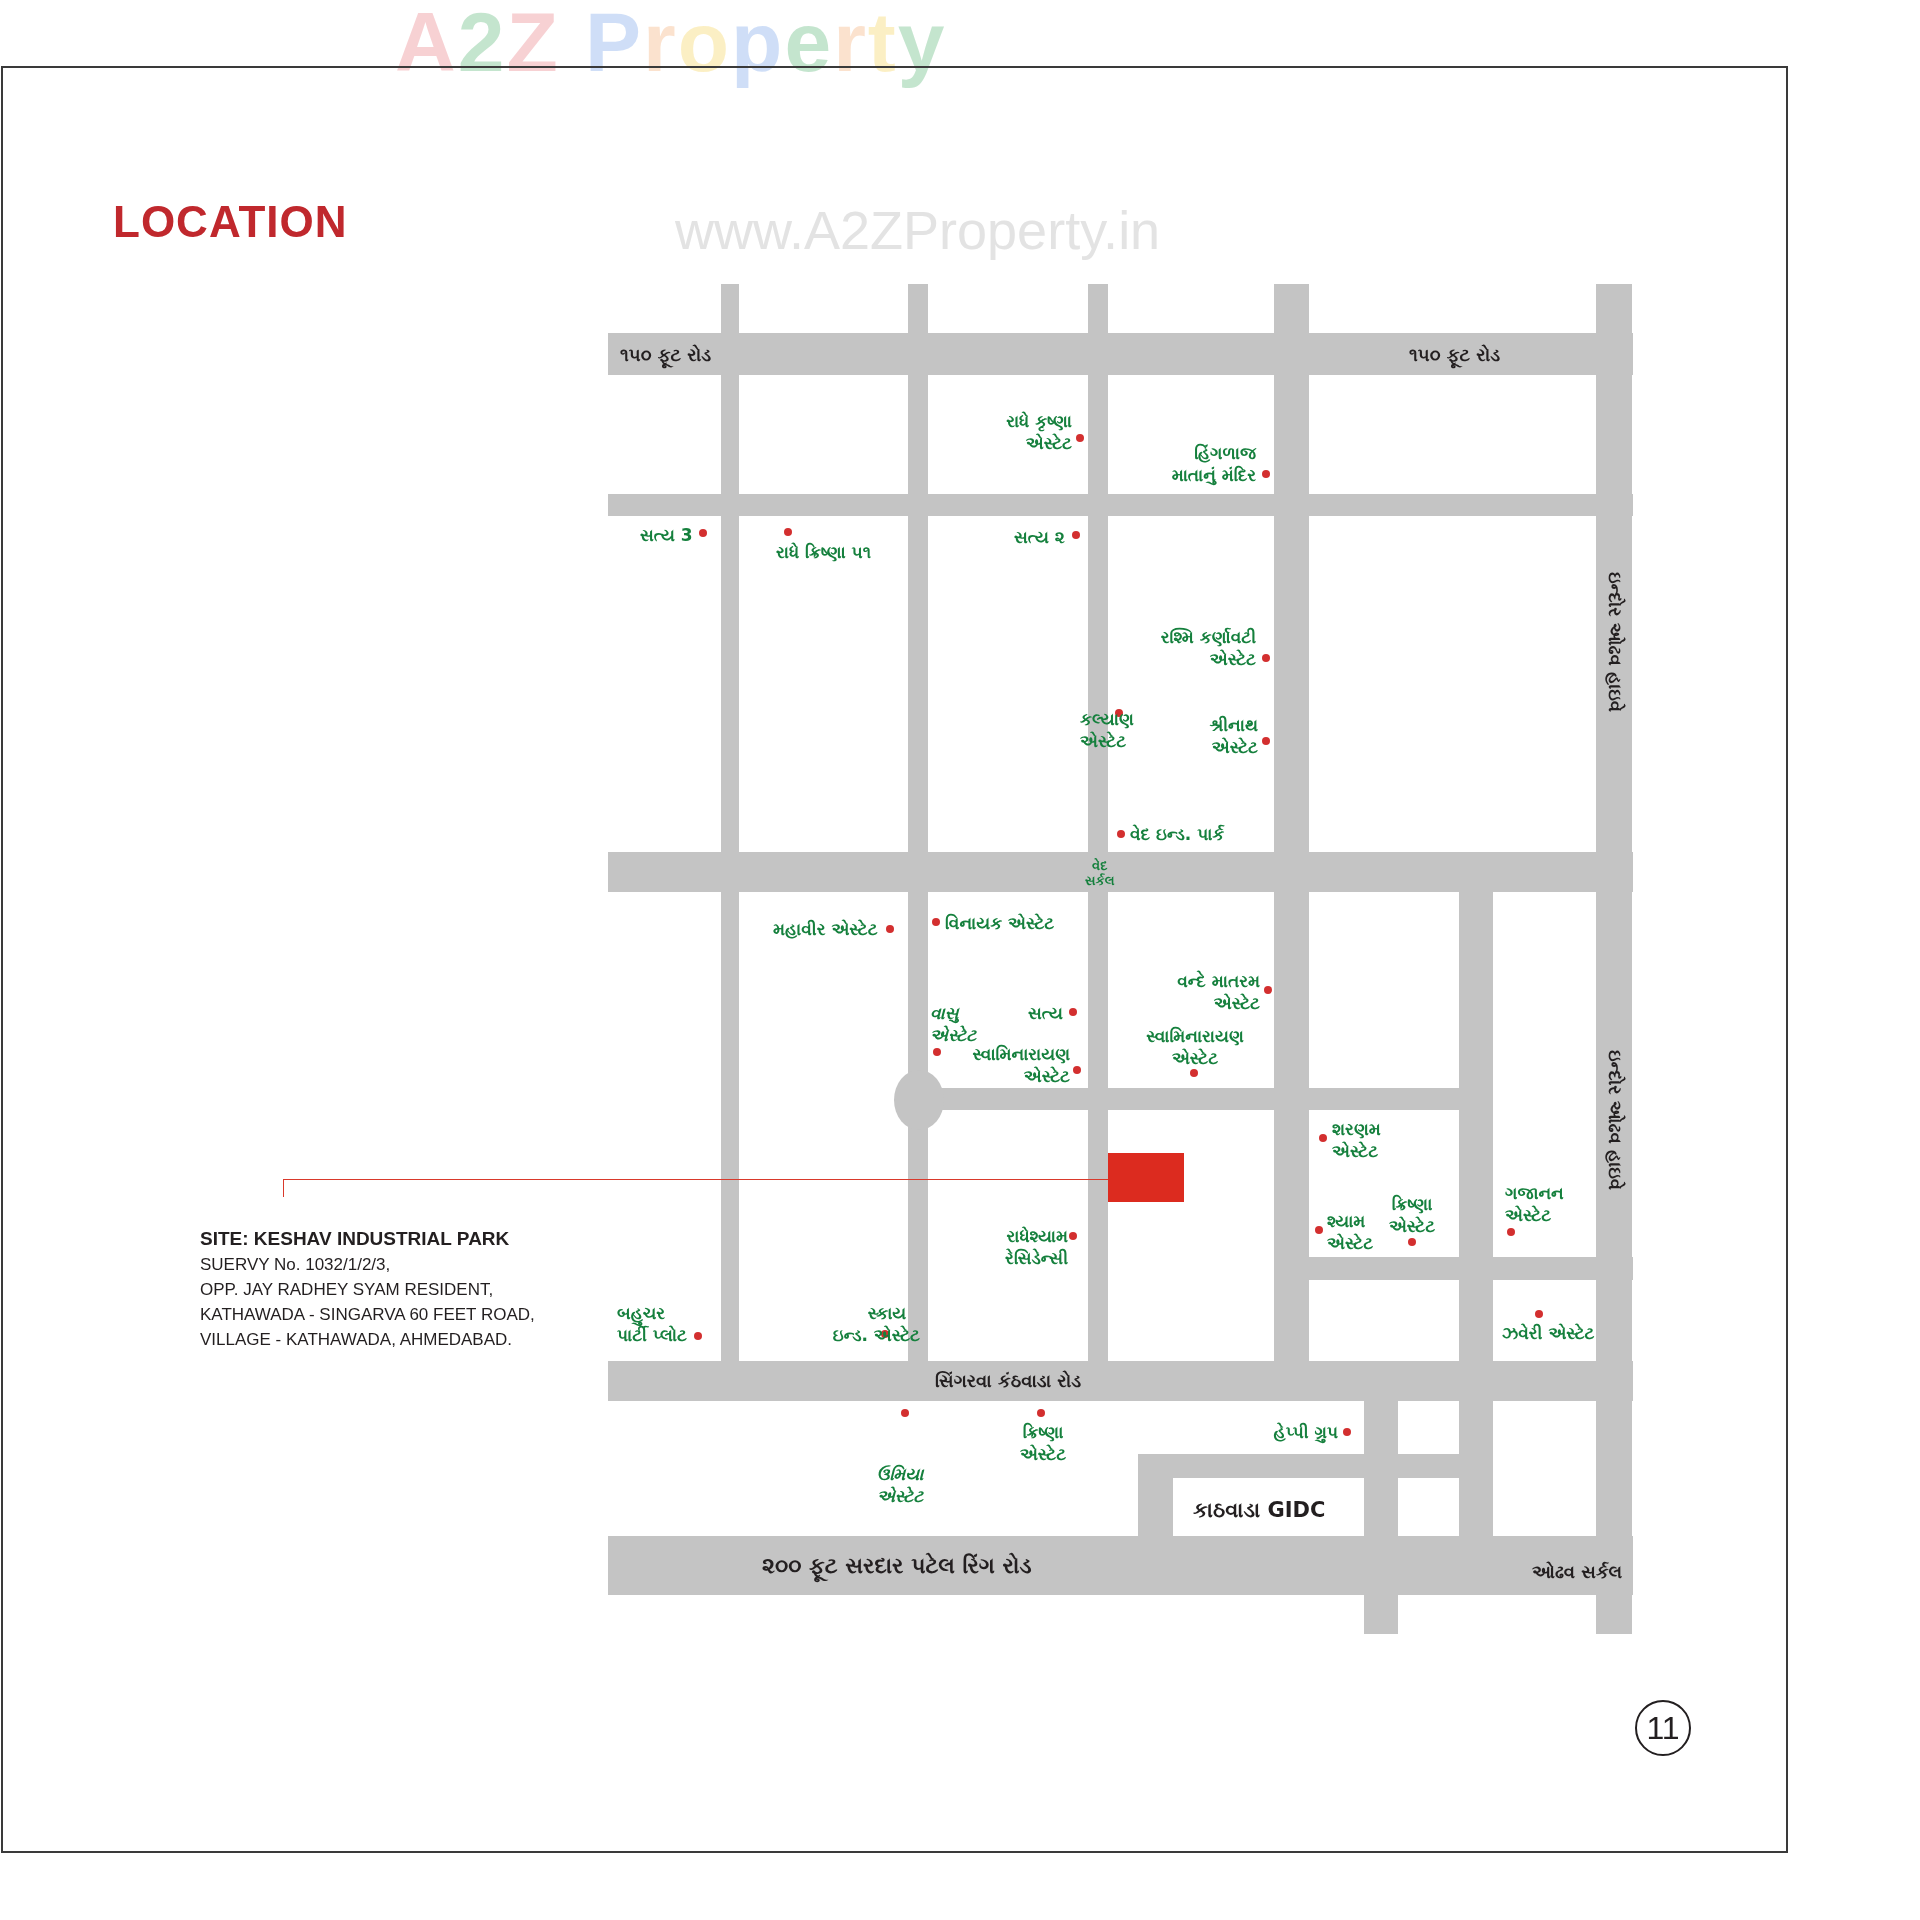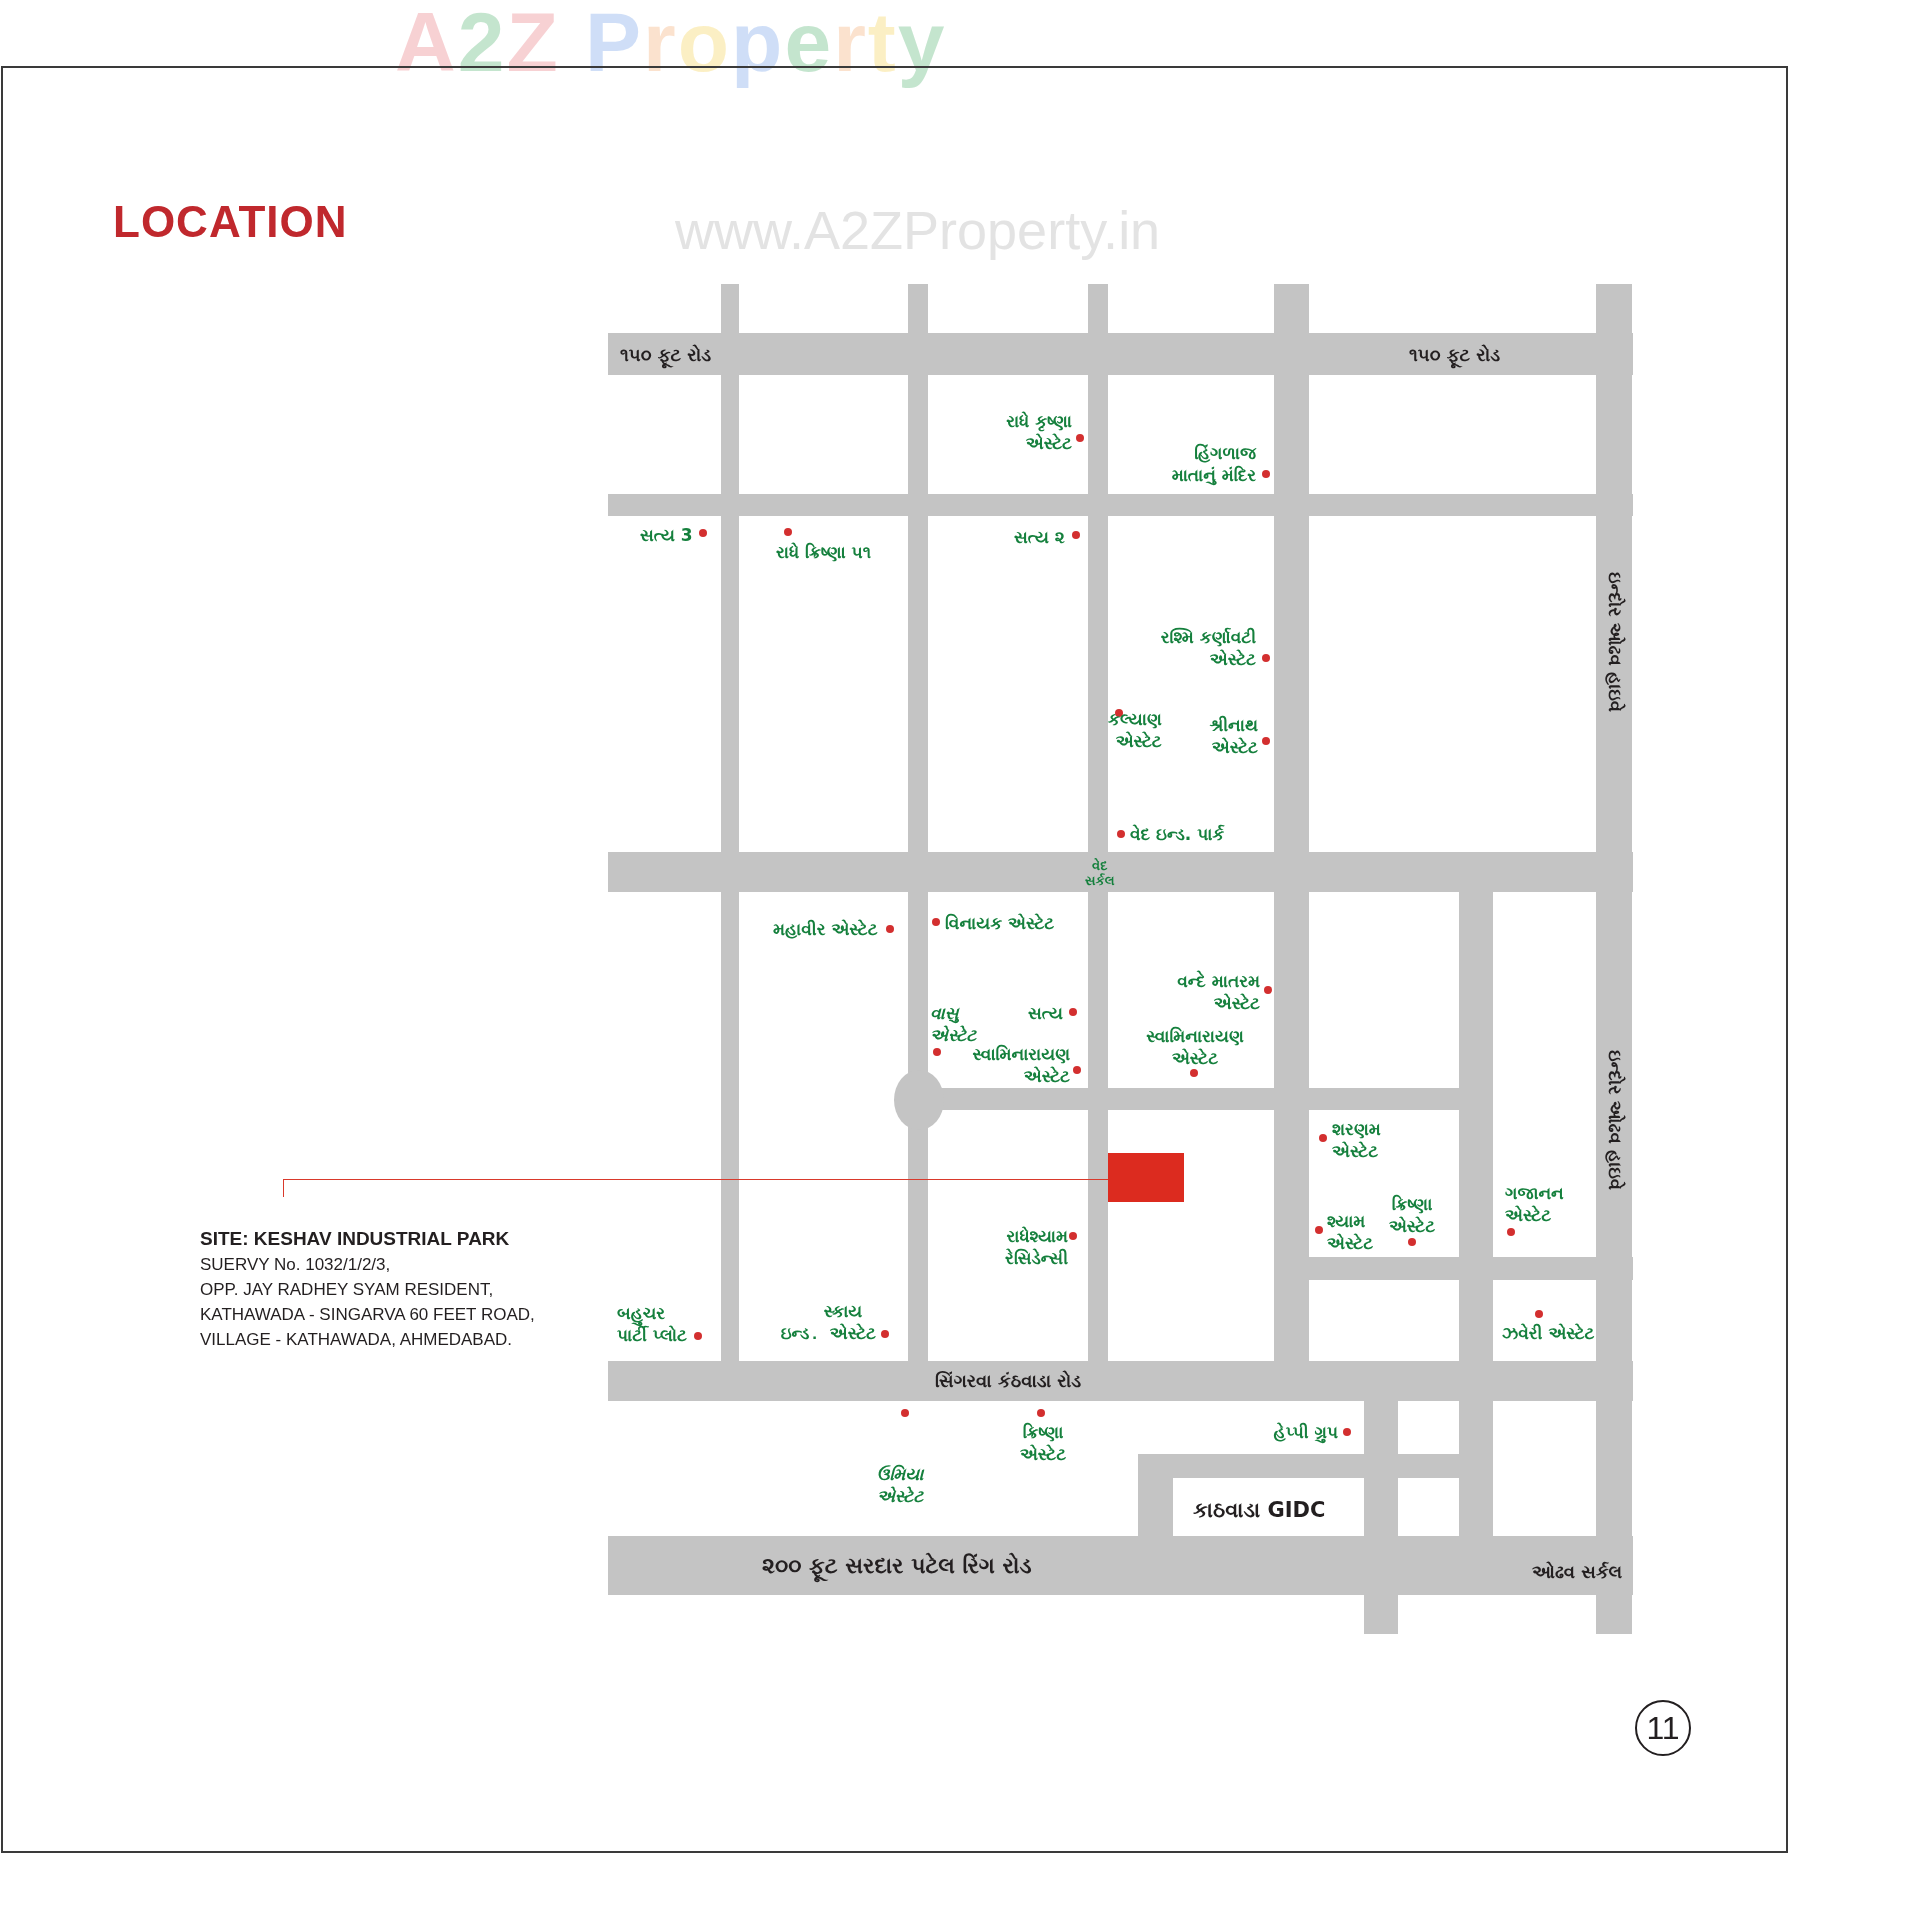--- a/index.html
+++ b/index.html
@@ -103,21 +103,21 @@
     <div>સત્ય ૨</div>
   </div>
 
   <div class="dot" style="left: 1262px; top: 654px; background: rgb(211, 47, 47);"></div>
   <div class="lbl r" style="left:1140px; top:626px; width:116px;">
     <div>રશ્મિ કર્ણાવટી</div>
     <div>એસ્ટેટ</div>
   </div>
 
   <div class="dot" style="left: 1115px; top: 709px; background: rgb(211, 47, 47);"></div>
-  <div class="lbl" style="left:1108px; top:708px;text-align:right;">
+  <div class="lbl" style="left:1080px; top:708px;">
     <div>કલ્યાણ</div>
     <div>એસ્ટેટ</div>
   </div>
 
   <div class="dot" style="left: 1262px; top: 737px; background: rgb(211, 47, 47);"></div>
   <div class="lbl r" style="left:1196px; top:714px; width:62px;">
     <div>શ્રીનાથ</div>
     <div>એસ્ટેટ</div>
   </div>
 
@@ -200,21 +200,21 @@
     <div>ઝવેરી એસ્ટેટ</div>
   </div>
 
   <div class="dot" style="left: 694px; top: 1332px; background: rgb(211, 47, 47);"></div>
   <div class="lbl" style="left:617px; top:1302px;">
     <div>બહુચર</div>
     <div>પાર્ટી પ્લોટ</div>
   </div>
 
   <div class="dot" style="left: 881px; top: 1330px; background: rgb(211, 47, 47);"></div>
-  <div class="lbl r" style="left:780px; top:1302px; width:96px;font-family:Liberation Mono, monospace;">
+  <div class="lbl r" style="left:824px; top:1302px; width:96px;">
     <div style="text-align:center; padding-left:30px;">સ્કાય</div>
     <div>ઇન્ડ. એસ્ટેટ</div>
   </div>
 
   <div class="dot" style="left: 901px; top: 1409px; background: rgb(211, 47, 47);"></div>
   <div class="lbl c" style="left:862px; top:1463px; width:76px;font-style:italic;">
     <div>ઉમિયા</div>
     <div>એસ્ટેટ</div>
   </div>
 

